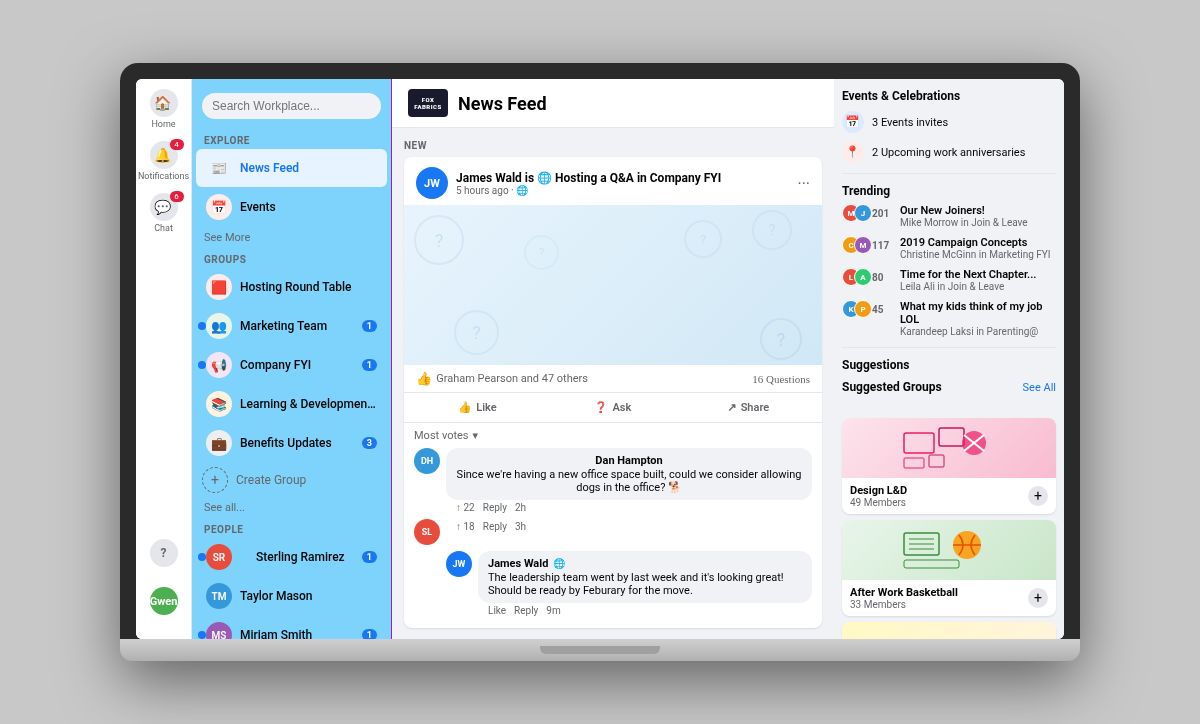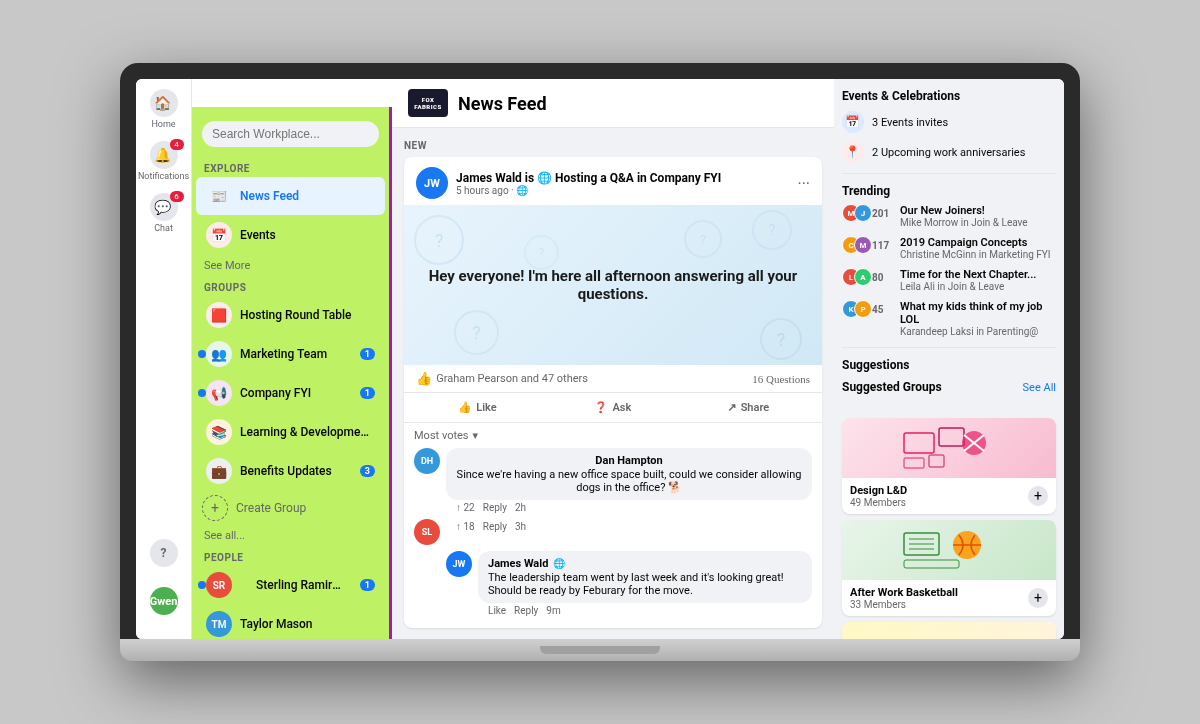--- a/index.html
+++ b/index.html
@@ -117,26 +117,25 @@
       padding-bottom: 10px;
       display: flex;
       flex-direction: column;
       align-items: center;
       gap: 6px;
     }
 
     
     .sidebar {
       width: 200px;
-      background: #bef264;
-      border-right: 3px solid #a21caf;
+      background: #7dd3fc;
+      border-right: 1px solid #a21caf;
       overflow-y: auto;
       flex-shrink: 0;
       padding: 8px 0;
-      margin-top: 28px;
     }
     .sidebar-search {
       padding: 6px 10px;
       margin-bottom: 4px;
     }
     .sidebar-search input {
       width: 100%;
       padding: 6px 10px;
       border-radius: 20px;
       border: none;
@@ -714,21 +713,20 @@
 
             <div class="post-image">
               <div class="post-image-bubbles">
                 <div class="bubble" style="top:10px;left:10px;opacity:0.4;">?</div>
                 <div class="bubble" style="top:5px;right:30px;opacity:0.3;width:40px;height:40px;font-size:14px;">?</div>
                 <div class="bubble" style="bottom:10px;left:50px;opacity:0.35;width:45px;height:45px;">?</div>
                 <div class="bubble" style="top:30px;left:120px;opacity:0.25;width:35px;height:35px;font-size:12px;">?</div>
                 <div class="bubble" style="bottom:5px;right:20px;opacity:0.4;width:42px;height:42px;">?</div>
                 <div class="bubble" style="top:15px;right:100px;opacity:0.3;width:38px;height:38px;font-size:13px;">?</div>
               </div>
-              <div class="post-image-text">Hey everyone! I'm here all afternoon answering all your questions.</div>
             </div>
 
             <div class="post-reactions">
               <span class="reaction-icon">👍</span>
               <span>Graham Pearson and 47 others</span>
               <span style="margin-left:auto;font-family:Liberation Serif, serif;">16 Questions</span>
             </div>
 
             <div class="post-actions">
               <div class="post-action-btn">

